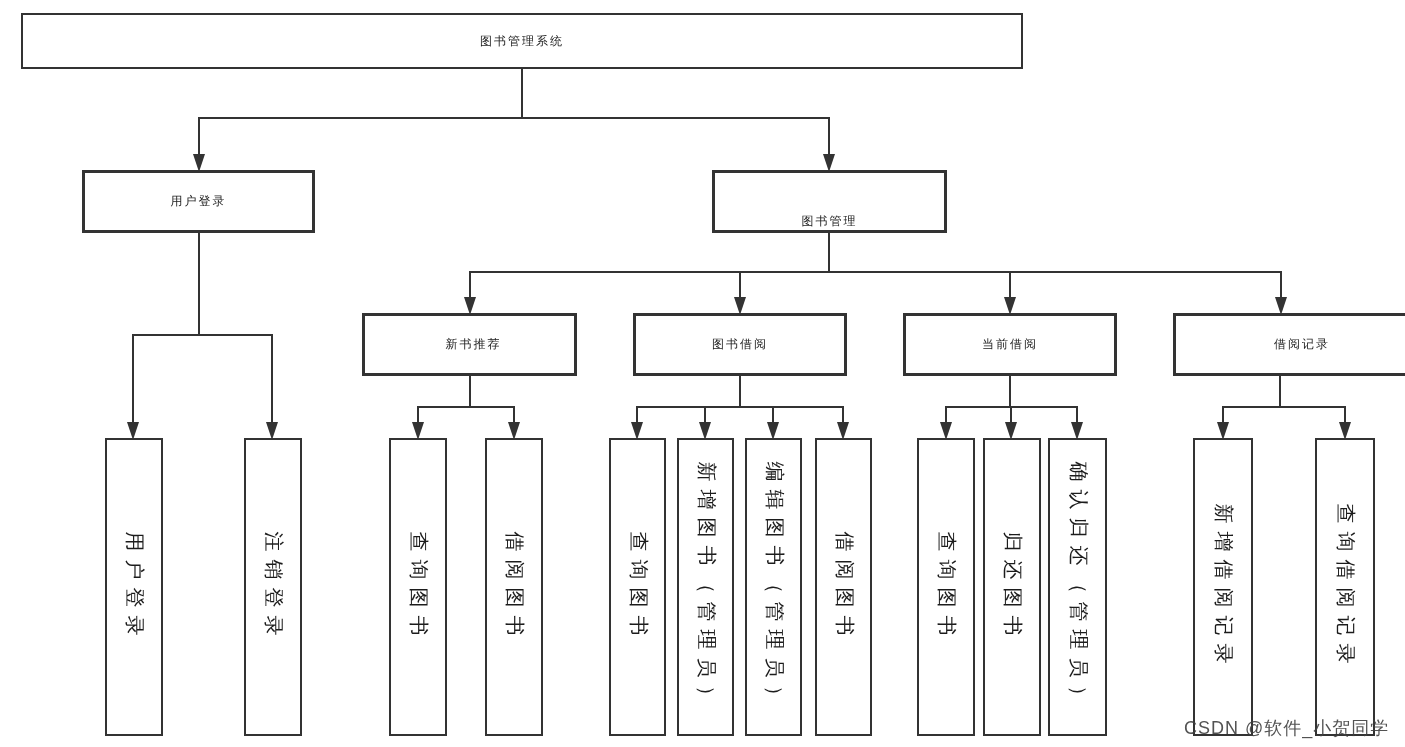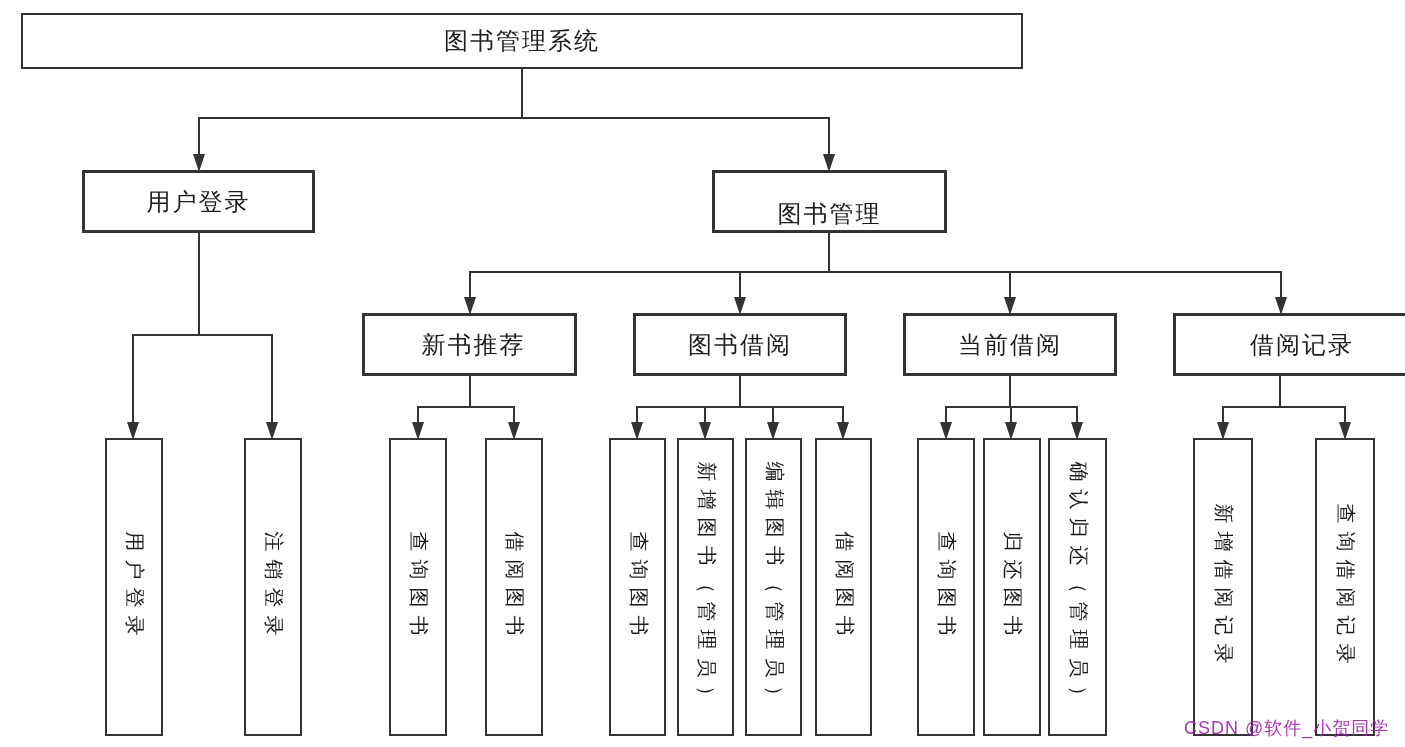--- a/index.html
+++ b/index.html
@@ -4,35 +4,35 @@
 <style>
   html,body { margin:0; padding:0; background:#ffffff; }
   .canvas {
     position:relative; width:1405px; height:747px; background:#ffffff;
     font-family:"Liberation Sans", sans-serif; color:#1c1c1c; overflow:hidden;
   }
   svg.wires { position:absolute; left:0; top:0; z-index:1; }
   .box {
     position:absolute; box-sizing:border-box; background:#ffffff;
     border:3px solid #333333; display:flex; align-items:center; justify-content:center;
-    font-size:24px; letter-spacing:2px; z-index:2; white-space:nowrap;
+    font-size:12px; letter-spacing:2px; z-index:2; white-space:nowrap;
   }
   .box.root { border-width:2px; }
   .leaf {
     position:absolute; box-sizing:border-box; background:#ffffff;
     border:2px solid #333333; display:flex; align-items:center; justify-content:center;
     z-index:2; top:438px; height:298px; width:58px;
   }
   .leaf .vtext {
     transform:rotate(90deg); transform-origin:center;
     white-space:nowrap; font-size:20px; letter-spacing:8px; color:#1c1c1c;
   }
   .watermark {
     position:absolute; left:1184px; top:716px; z-index:5;
-    font-size:18px; letter-spacing:1px; color:#a21caf; opacity:0.9; white-space:nowrap;
+    font-size:18px; letter-spacing:1px; color:#404040; opacity:0.9; white-space:nowrap;
   }
 </style>
 </head>
 <body>
 
 <div class="canvas">
 
   <svg class="wires" width="1405" height="747" viewBox="0 0 1405 747">
     <g stroke="#333333" stroke-width="2" fill="none" stroke-linecap="square">
 

